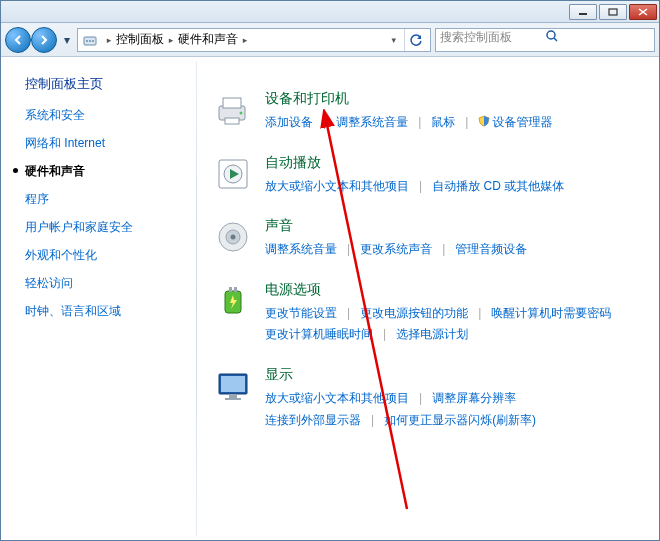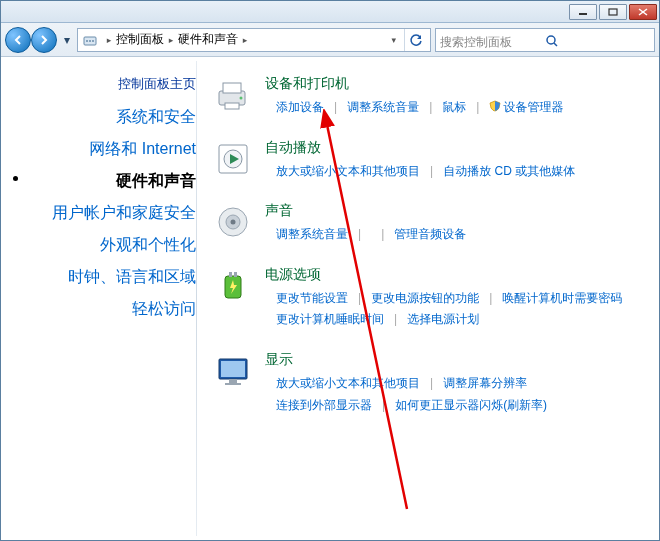--- a/index.html
+++ b/index.html
@@ -17,40 +17,40 @@
   .nav-btns { display: flex; gap: 0; }
   .nav-circle { width: 26px; height: 26px; border-radius: 50%; background: radial-gradient(circle at 30% 30%, #7fc4ff, #0a6db8); border:1px solid #0a5a9a; display:flex; align-items:center; justify-content:center; }
   .nav-circle svg { display:block; }
   .down-arrow { width: 12px; display:flex; align-items:center; justify-content:center; color:#2a4a6a; }
   .addr-box { flex: 1; height: 24px; border: 1px solid #96aec8; background: #fff; display: flex; align-items: center; padding: 0 4px; gap: 6px; }
   .addr-icon { width:16px; height:16px; display:flex; align-items:center; justify-content:center; }
   .breadcrumb { display:flex; align-items:center; gap:2px; font-size:12px; color:#000; }
   .bc-sep { width:10px; text-align:center; color:#555; font-size:9px; }
   .addr-box .spacer { flex:1; }
   .refresh { width:22px; height:22px; border-left:1px solid #cdd9e6; display:flex; align-items:center; justify-content:center; color:#1e5aa8; }
-  .search-box { width: 220px; height: 24px; border: 1px solid #96aec8; background: #fff; display:flex; align-items:flex-end; padding:0 4px; color:#888; font-style:italic; }
+  .search-box { width: 220px; height: 24px; border: 1px solid #96aec8; background: #fff; display:flex; align-items:flex-start; padding:0 4px; color:#888; font-style:italic; }
   .search-box span { flex:1; font-style: normal; }
   .search-box .mag { color:#1e5aa8; font-style:normal; }
 
   
   .body { display:flex; height: calc(100% - 22px - 34px); }
-  .sidebar { width: 195px; padding: 18px 0 0 24px; background:#fff;text-align:right; }
+  .sidebar { width: 195px; padding: 18px 0 0 24px; background:#fff; }
   .sidebar-title { font-size: 13px; color:#003399; margin-bottom: 14px; cursor:pointer; }
-  .sidebar-item { font-size: 16px; color:#0066cc; margin-bottom: 11px; cursor:pointer; display:block; }
+  .sidebar-item { font-size: 12px; color:#0066cc; margin-bottom: 11px; cursor:pointer; display:block; }
   .sidebar-item.current { color:#000; font-weight: bold; position:relative; }
   .sidebar-item.current::before { content:""; position:absolute; left:-12px; top:5px; width:5px; height:5px; background:#000; border-radius:50%; }
 
   .divider { width:1px; background: linear-gradient(#e6ecf2, #d0dae4, #e6ecf2); margin: 4px 0; }
 
-  .content { flex:1; padding: 18px 14px 0 16px; overflow:auto; }
+  .content { flex:1; padding: 33px 14px 0 16px; overflow:auto; }
   .section { display:flex; gap:12px; margin-bottom: 20px; }
   .section-icon { width:40px; height:40px; flex-shrink:0; display:flex; align-items:center; justify-content:center; }
   .section-body { flex:1; }
   .section-title { font-size: 14px; color:#006633; margin-bottom: 4px; cursor:pointer; }
-  .links-row { display:flex; flex-wrap:wrap; gap:0; font-size:12px; line-height: 1.8; margin-left: 11px; }
+  .links-row { display:flex; flex-wrap:wrap; gap:0; font-size:12px; line-height: 1.8; }
   .link { color:#0066cc; cursor:pointer; white-space:nowrap; }
   .pipe { color:#aaa; margin: 0 10px; }
   .shield { color:#e8a000; margin-right:2px; }
 
   
   .arrow-annot { position:absolute; left:316px; top:108px; width:120px; height:410px; pointer-events:none; }
 </style>
 </head>
 <body>
 
@@ -128,24 +128,25 @@
   </div>
 
   <div class="body">
 
     <div class="sidebar">
       <div class="sidebar-title">控制面板主页</div>
       <div id="sidebar-list">
           <div class="sidebar-item">系统和安全</div>
           <div class="sidebar-item">网络和 Internet</div>
           <div class="sidebar-item current">硬件和声音</div>
+          <div class="sidebar-item">程序</div>
           <div class="sidebar-item">用户帐户和家庭安全</div>
           <div class="sidebar-item">外观和个性化</div>
+          <div class="sidebar-item">轻松访问</div>
           <div class="sidebar-item">时钟、语言和区域</div>
-          <div class="sidebar-item">轻松访问</div>
         </div>
     </div>
 
     <div class="divider"></div>
 
     <div class="content" id="content-area">
         <div class="section">
           <div class="section-icon">
             <svg width="40" height="40">
               <rect x="6" y="16" width="26" height="14" rx="2" fill="#e2e6ea" stroke="#8a98a6"></rect>
@@ -193,20 +194,21 @@
               <circle cx="20" cy="20" r="14" fill="#e8ecef" stroke="#9aa6b2"></circle>
               <circle cx="20" cy="20" r="7" fill="#c8d0d8" stroke="#9aa6b2"></circle>
               <circle cx="20" cy="20" r="2.5" fill="#6e7a86"></circle>
             </svg>
           </div>
           <div class="section-body">
             <div class="section-title">声音</div>
             <div class="links-row">
               <span class="link">调整系统音量</span>
               <span class="pipe">|</span>
+              <span class="link">更改系统声音</span>
               <span class="pipe">|</span>
               <span class="link">管理音频设备</span>
             </div>
           </div>
         </div>
         <div class="section">
           <div class="section-icon">
             <svg width="40" height="40">
               <rect x="12" y="10" width="16" height="22" rx="3" fill="#5bbf3a" stroke="#2e7a18"></rect>
               <rect x="16" y="6" width="3" height="5" fill="#9aa6b2"></rect>

